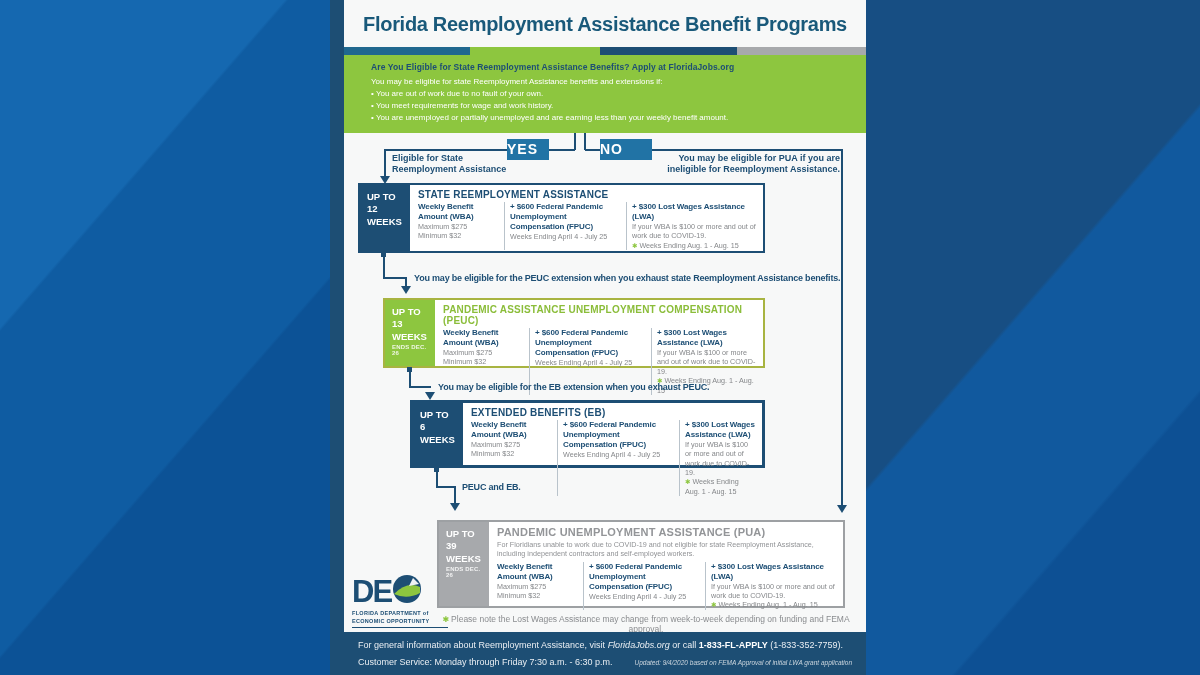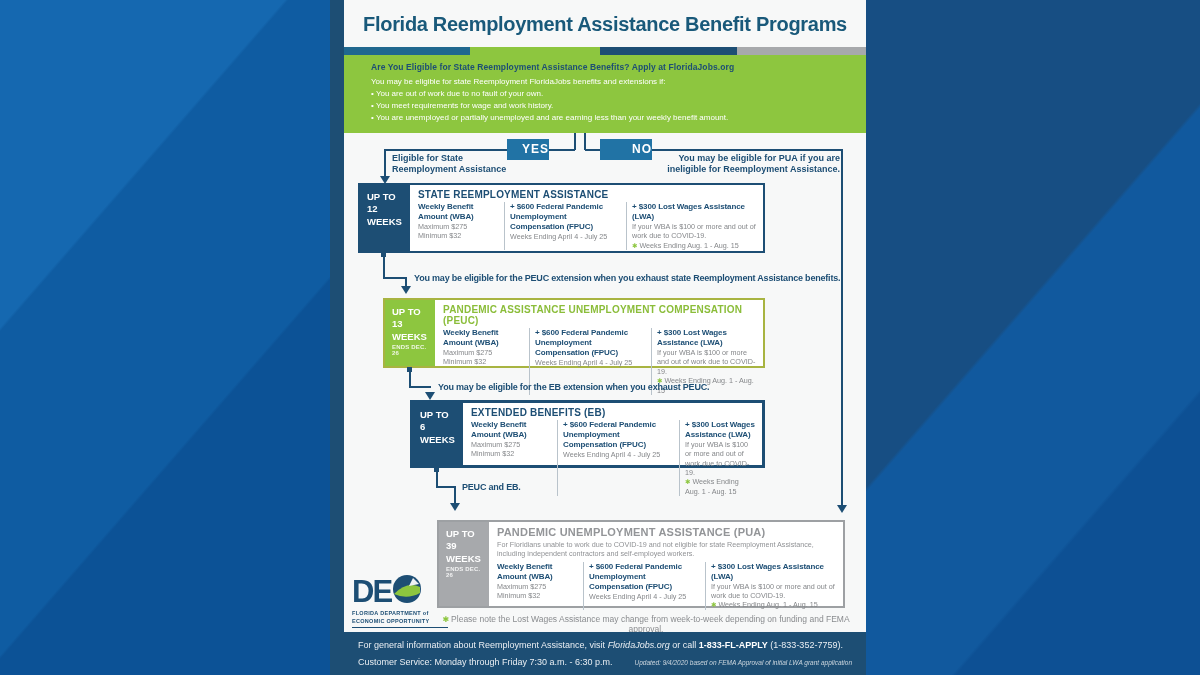--- a/index.html
+++ b/index.html
@@ -29,22 +29,22 @@
   .intro{position:absolute;left:14px;top:55px;width:522px;height:78px;background:#8dc63f;
     box-sizing:border-box;padding:7px 14px 0 27px;}
   .intro-heading{font-size:8.5px;font-weight:bold;color:#1d4e74;margin-bottom:5px;letter-spacing:0.1px;}
   .intro-lead{font-size:8px;color:#ffffff;margin-bottom:3px;}
   .bullet{font-size:8px;color:#ffffff;margin-bottom:3px;}
   .bullet::before{content:"• ";}
   
   .fl{position:absolute;background:#1d4e74;}
   .fl-dot{position:absolute;width:5px;height:5px;background:#1d4e74;}
   .ah{position:absolute;width:0;height:0;border-left:5px solid transparent;border-right:5px solid transparent;border-top:8px solid #1d4e74;}
-  .btn{position:absolute;height:21px;background:#2173a5;color:#ffffff;font-size:12px;font-weight:bold;
-    text-align:right;line-height:21px;letter-spacing:1px;}
+  .btn{position:absolute;height:21px;background:#2173a5;color:#ffffff;font-size:14px;font-weight:bold;
+    text-align:left;line-height:21px;letter-spacing:1px;}
   .yes-btn{left:177px;top:139px;width:42px;}
   .no-btn{left:270px;top:139px;width:52px;}
   .yes-note{position:absolute;left:62px;top:153px;width:118px;font-size:9px;font-weight:bold;color:#1d4e74;line-height:1.25;}
   .no-note{position:absolute;left:316px;top:153px;width:194px;font-size:9px;font-weight:bold;color:#1d4e74;line-height:1.25;text-align:right;}
   .conn-text{position:absolute;font-size:9px;font-weight:bold;color:#1d4e74;letter-spacing:-0.2px;line-height:1.35;}
   
   .pbox{position:absolute;background:#ffffff;display:flex;box-sizing:border-box;}
   .pbox1{left:28px;top:183px;width:407px;height:70px;border:2px solid #1d4e74;}
   .pbox2{left:53px;top:298px;width:382px;height:70px;border:2px solid #a8b441;}
   .pbox3{left:80px;top:400px;width:355px;height:68px;border:3px solid #1d4e74;}
@@ -99,21 +99,21 @@
 
   <div class="colorbar">
     <div class="cb-seg cb-teal"></div>
     <div class="cb-seg cb-green"></div>
     <div class="cb-seg cb-navy"></div>
     <div class="cb-seg cb-gray"></div>
   </div>
 
   <div class="intro">
     <div class="intro-heading">Are You Eligible for State Reemployment Assistance Benefits?  Apply at FloridaJobs.org</div>
-    <div class="intro-lead">You may be eligible for state Reemployment FloridaJobs benefits and extensions if:</div>
+    <div class="intro-lead">You may be eligible for state Reemployment Assistance benefits and extensions if:</div>
     <div class="bullet">You are out of work due to no fault of your own.</div>
     <div class="bullet">You meet requirements for wage and work history.</div>
     <div class="bullet">You are unemployed or partially unemployed and are earning less than your weekly benefit amount.</div>
   </div>
 
   <div class="fl" style="left:244px;top:133px;width:2px;height:17px;"></div>
   <div class="fl" style="left:254px;top:133px;width:2px;height:17px;"></div>
   <div class="fl" style="left:55px;top:149px;width:190px;height:2px;"></div>
   <div class="fl" style="left:255px;top:149px;width:258px;height:2px;"></div>
   <div class="fl" style="left:54px;top:149px;width:2px;height:28px;"></div>

